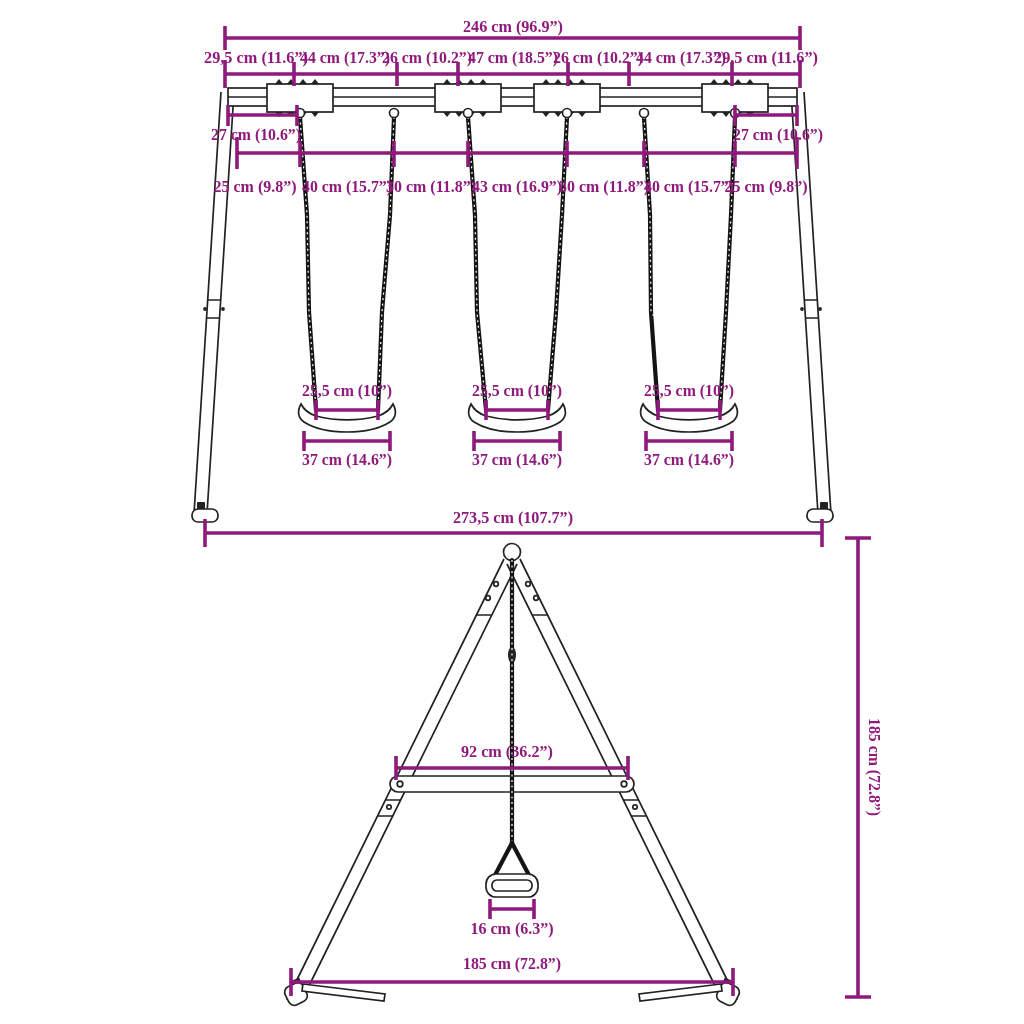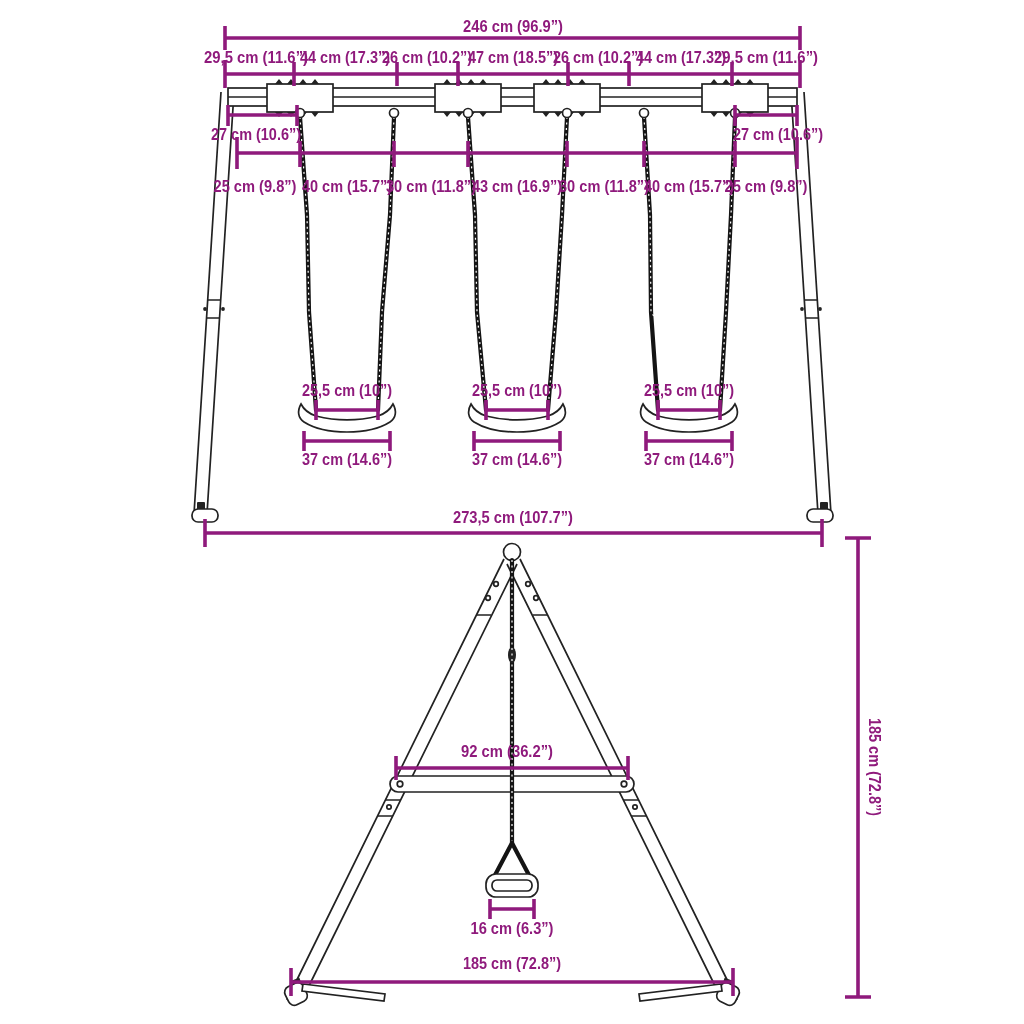--- a/index.html
+++ b/index.html
@@ -1,16 +1,16 @@
 <!DOCTYPE html>
 <html><head>
 <meta charset="utf-8">
 <style>
   html,body{margin:0;padding:0;background:#ffffff;}
-  .stage{width:1024px;height:1024px;background:#fff;position:relative;font-family:Liberation Sans, sans-serif;}
+  .stage{width:1024px;height:1024px;background:#fff;position:relative;font-family:Liberation Serif, serif;}
   svg{display:block;}
   .dim-label{font-weight:bold;font-size:17px;fill:#8F1A7C;}
   .struct{stroke:#222222;stroke-width:1.7;fill:none;}
   .structfill{stroke:#222222;stroke-width:1.7;fill:#ffffff;}
   .dimline{stroke:#8F1A7C;stroke-width:3.6;fill:none;}
   .rope{stroke:#141414;stroke-width:4.2;fill:none;stroke-linejoin:round;stroke-linecap:round;}
   .ropedash{stroke:#ffffff;stroke-width:1.2;fill:none;stroke-dasharray:2 3.5;}
   .screw{fill:#222222;stroke:none;}
   .bolt{fill:#222222;stroke:none;}
 </style>

